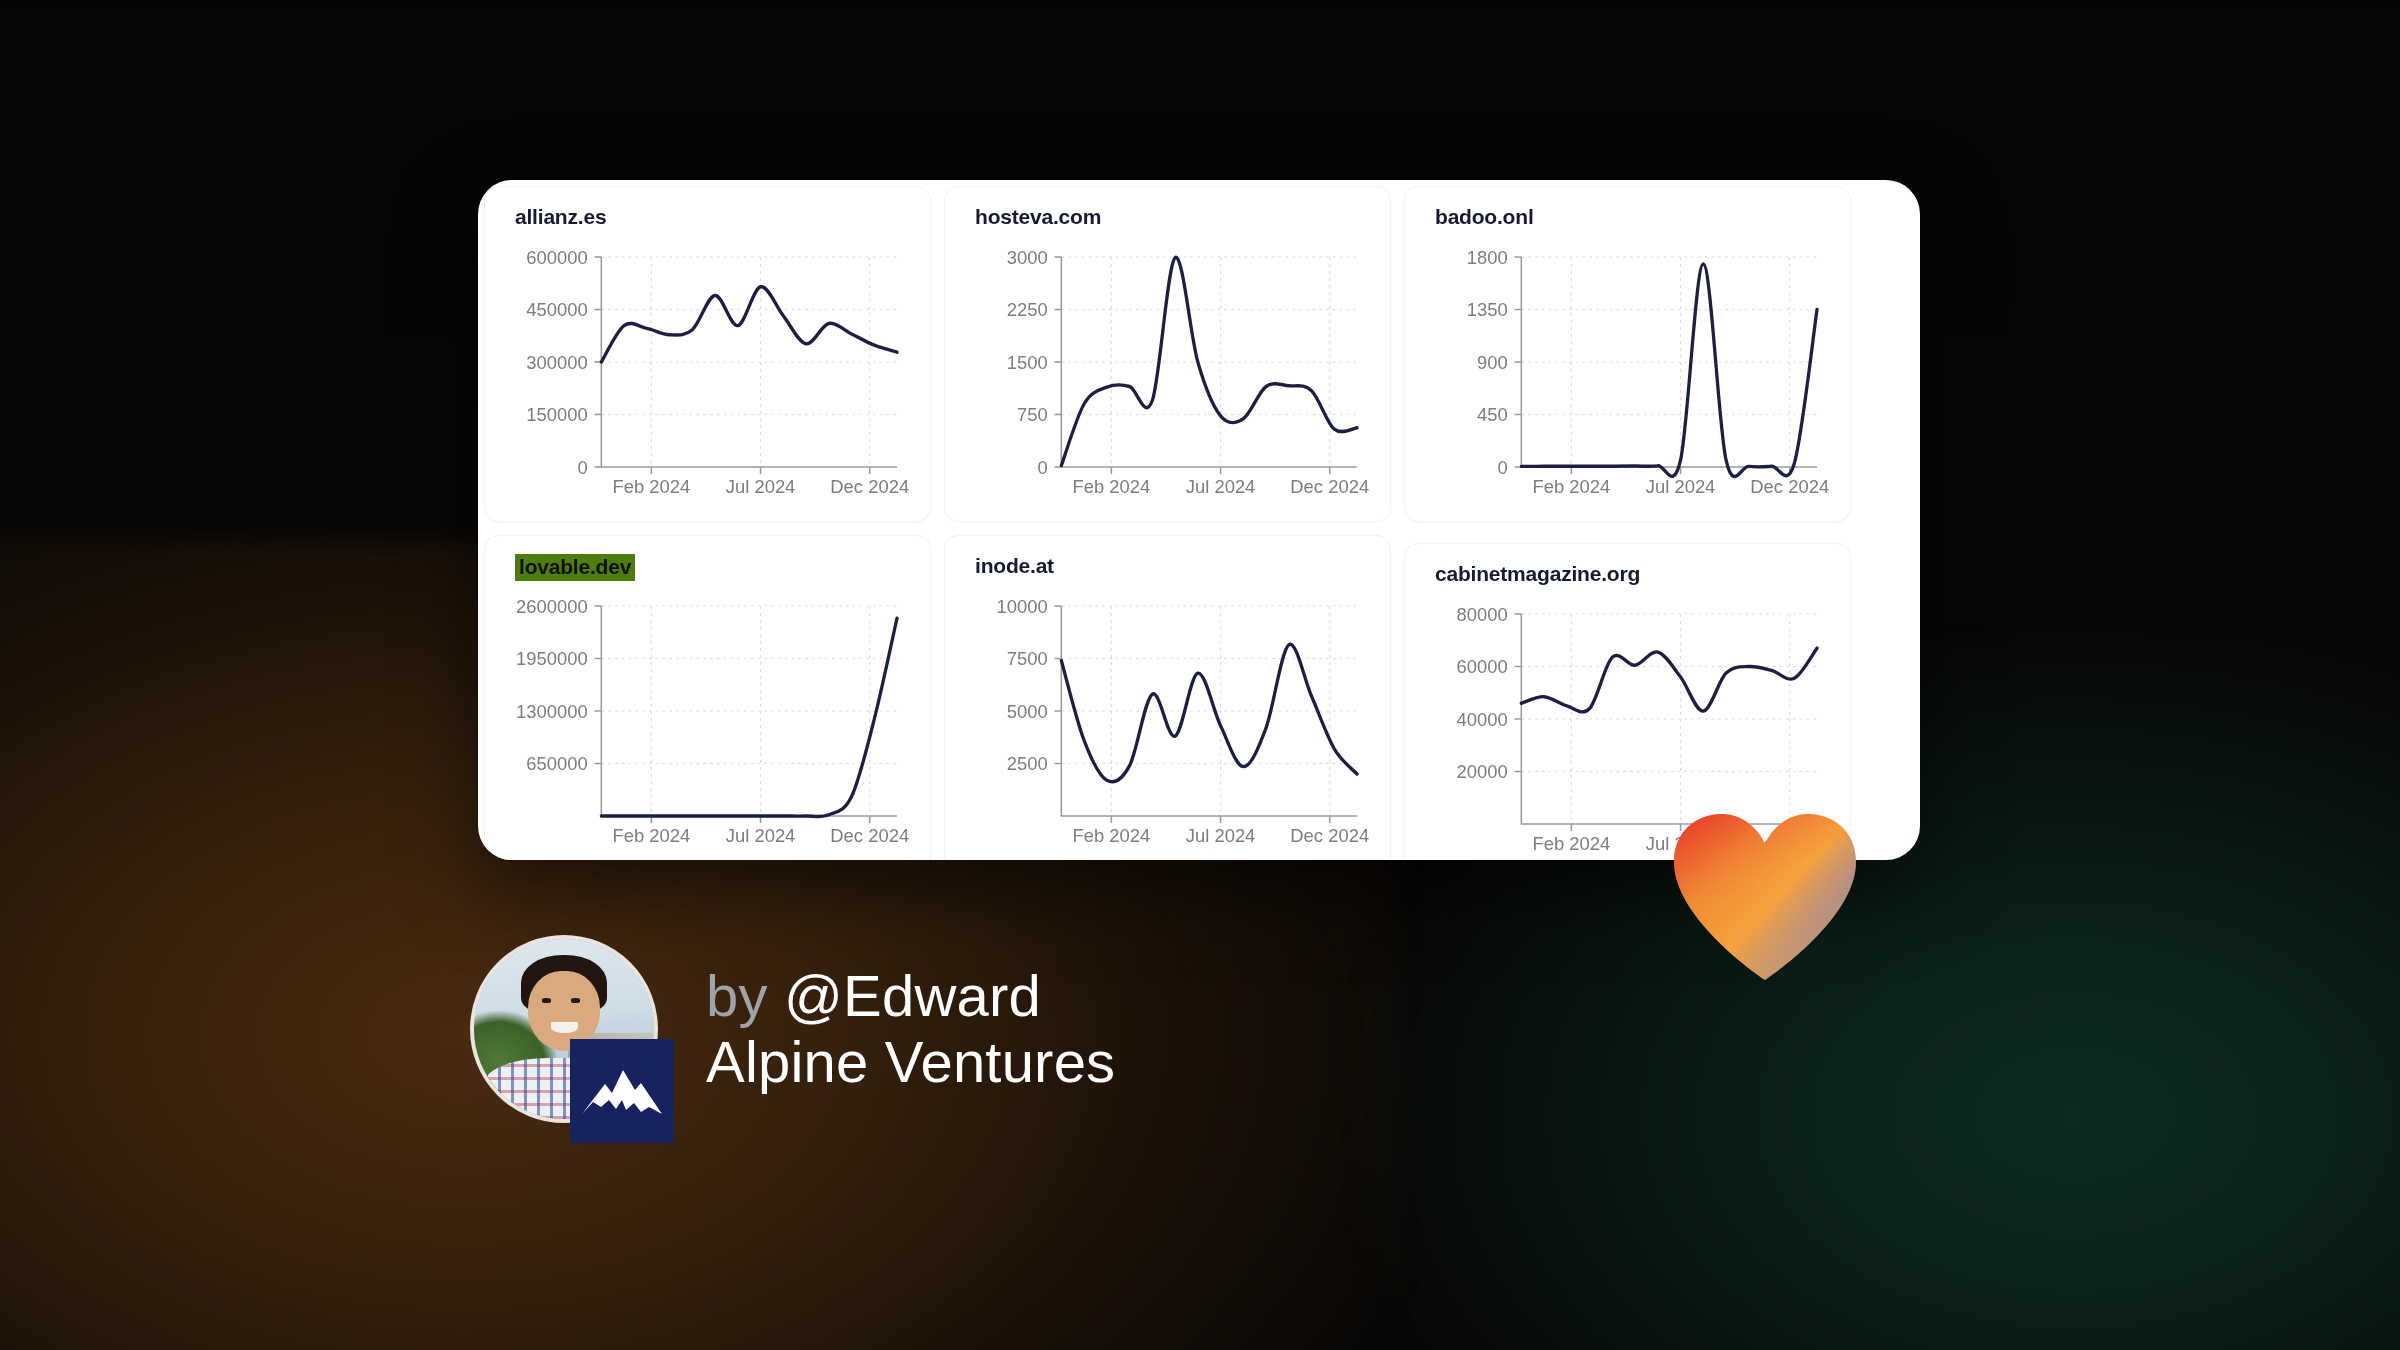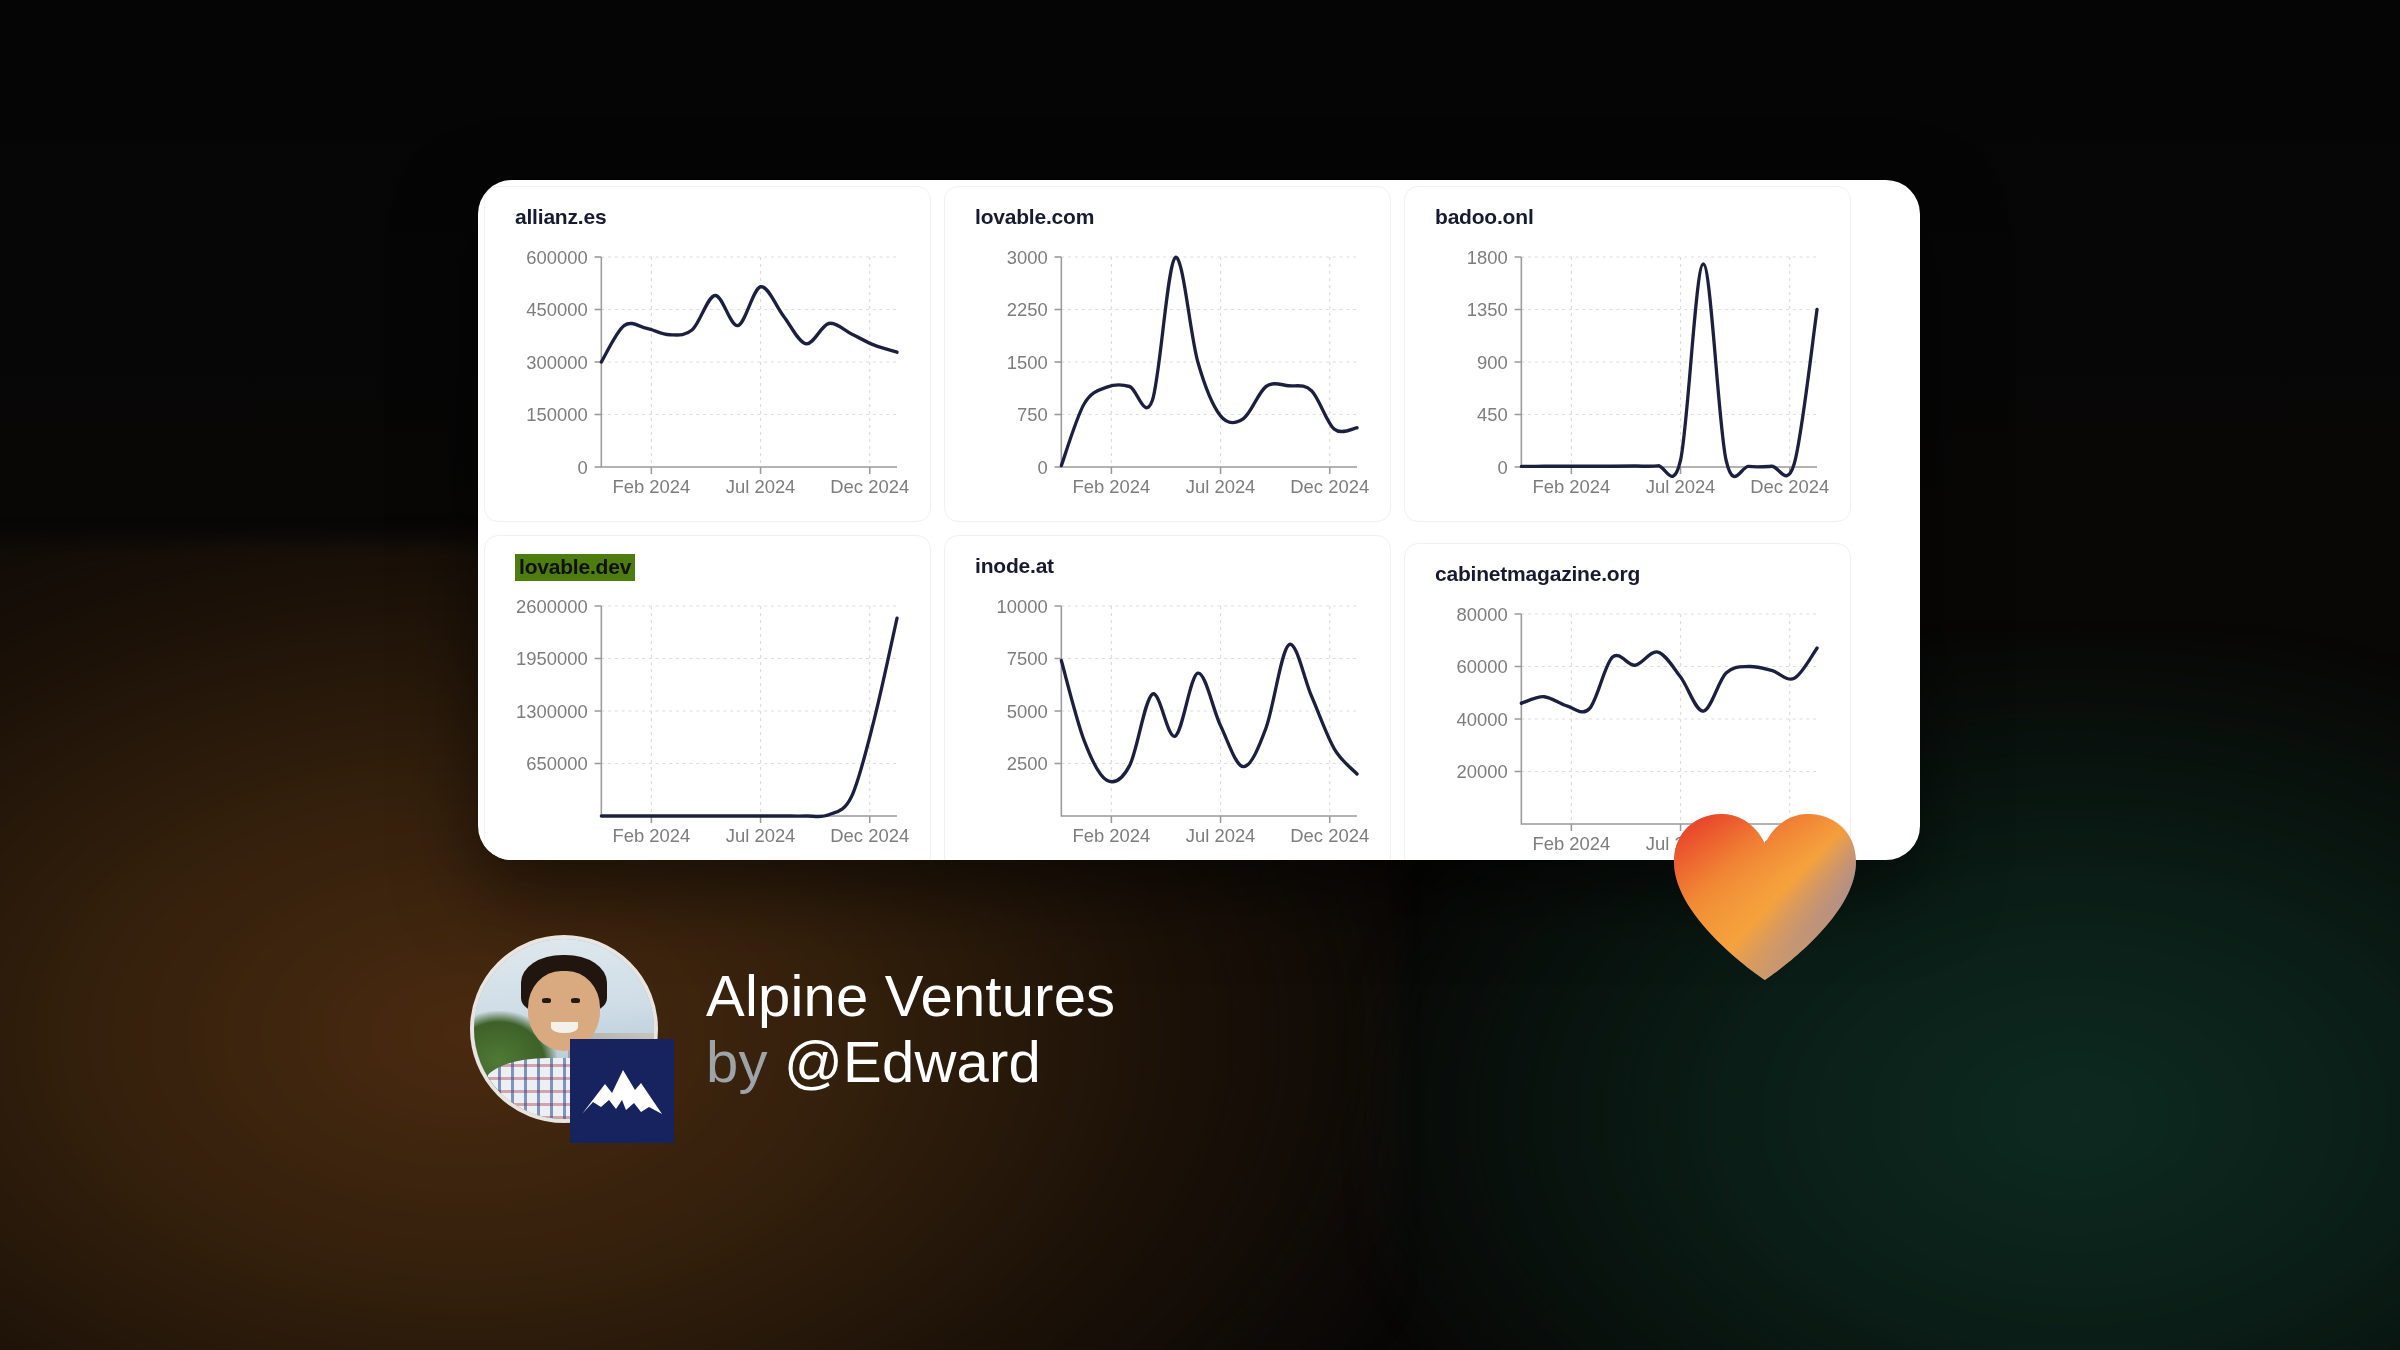--- a/index.html
+++ b/index.html
@@ -144,21 +144,21 @@
             <line x1="284.2307692307692" x2="284.2307692307692" y1="226" y2="233" class="axis"></line>
             <line x1="396.84615384615387" x2="396.84615384615387" y1="16" y2="226" class="gridline"></line>
             <text x="396.84615384615387" y="252" class="tick xtick">Dec 2024</text>
             <line x1="396.84615384615387" x2="396.84615384615387" y1="226" y2="233" class="axis"></line>
             <path d="M 120 16 L 120 226 L 425 226" class="axis"></path>
             <path d="M 120.00 121.00 C 123.91 114.93, 135.64 90.20, 143.46 84.60 C 151.28 79.00, 159.10 85.88, 166.92 87.40 C 174.74 88.92, 182.56 93.47, 190.38 93.70 C 198.21 93.93, 206.03 95.33, 213.85 88.80 C 221.67 82.27, 229.49 55.20, 237.31 54.50 C 245.13 53.80, 252.95 86.06, 260.77 84.60 C 268.59 83.14, 276.41 47.38, 284.23 45.75 C 292.05 44.12, 299.87 65.29, 307.69 74.80 C 315.51 84.31, 323.33 101.52, 331.15 102.80 C 338.97 104.08, 346.79 84.13, 354.62 82.50 C 362.44 80.87, 370.26 89.38, 378.08 93.00 C 385.90 96.62, 393.72 101.17, 401.54 104.20 C 409.36 107.23, 421.09 110.03, 425.00 111.20" class="series"></path>
           </svg>
         </div>
       </div>
       <div class="panel" style="grid-area: 1 / 3;">
-        <div class="panel-title">lovable.com</div>
+        <div class="panel-title">hosteva.com</div>
         <div class="plot">
           <svg viewBox="0 0 459 272" preserveAspectRatio="none">
             <text x="106" y="233" class="tick ytick">0</text>
             <line x1="113" x2="120" y1="226" y2="226" class="axis"></line>
             <line x1="120" x2="425" y1="173.5" y2="173.5" class="gridline"></line>
             <text x="106" y="180.5" class="tick ytick">750</text>
             <line x1="113" x2="120" y1="173.5" y2="173.5" class="axis"></line>
             <line x1="120" x2="425" y1="121" y2="121" class="gridline"></line>
             <text x="106" y="128" class="tick ytick">1500</text>
             <line x1="113" x2="120" y1="121" y2="121" class="axis"></line>
@@ -339,16 +339,16 @@
       <div class="eyeR"></div>
       <div class="smile"></div>
     </div>
     <div id="badge">
       <svg width="86" height="58" viewBox="0 0 86 58" aria-hidden="true">
         <path d="M3 52 L26 22 L33 31 L44 8 L56 28 L62 21 L83 52 L70 45 L62 50 L55 41 L47 48 L43 38 L37 47 L30 38 L22 45 L14 40 Z" fill="#ffffff"></path>
       </svg>
     </div>
   </div>
   <div id="footer-text">
+    <div class="fline"><span class="by">by</span> <span>@Edward</span></div>
     <div class="fline">Alpine Ventures</div>
-    <div class="fline"><span class="by">by</span> <span>@Edward</span></div>
   </div>
 </div>
 
 </body></html>

